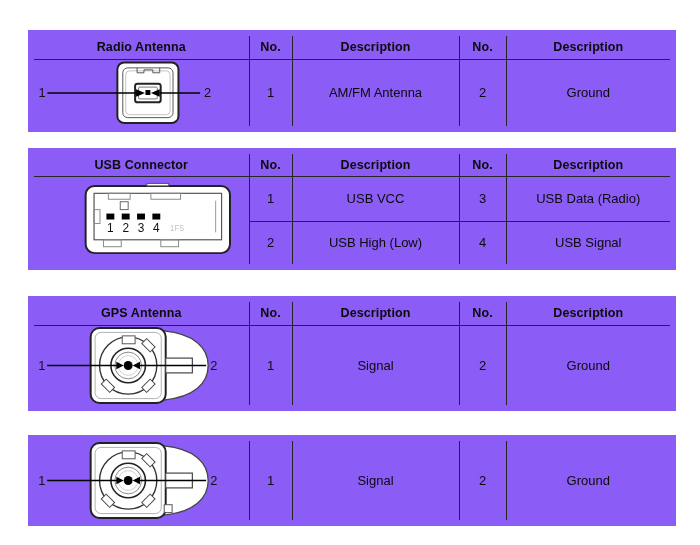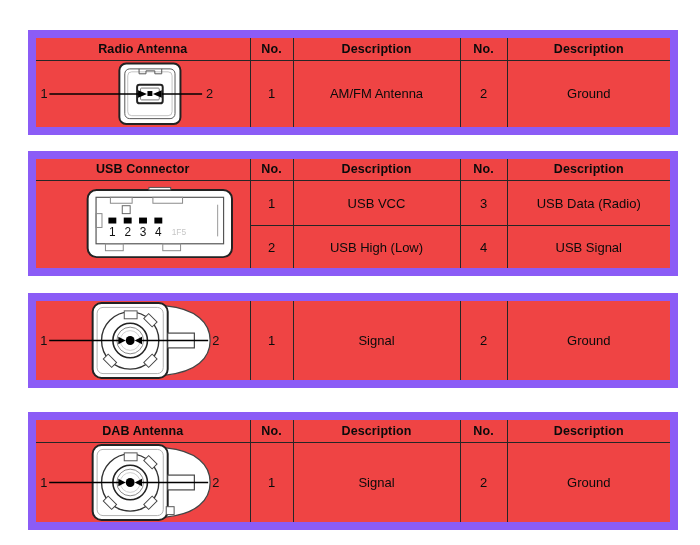--- a/index.html
+++ b/index.html
@@ -5,38 +5,38 @@
   html,body { margin:0; padding:0; background:#ffffff; }
   body {
     width:700px; height:545px; overflow:hidden;
     font-family:"Liberation Sans","DejaVu Sans",sans-serif;
     color:#0b0b0b;
   }
   .page { padding:30px 27px 0 28px; }
 
   table.ctable {
     border-collapse:collapse; table-layout:fixed;
-    width:644px; border:8px solid #8b5cf6;
-    background:#ef4444;
+    width:644px; border:6px solid #8b5cf6;
+    background:#8b5cf6;
   }
   .ctable th, .ctable td {
     border:1px solid #262626;
     text-align:center; vertical-align:middle;
     padding:0; overflow:hidden;
   }
   .ctable th { font-size:12.5px; font-weight:bold; letter-spacing:0.1px; }
   .ctable td { font-size:13px; }
   tr.hdr   { height:26px; }
   tr.r67   { height:67px; }
   tr.r43   { height:43px; }
   tr.r44   { height:44px; }
   tr.r80   { height:80px; }
 
   .mb16 { margin-bottom:16px; }
-  .mb17 { margin-bottom:17px; }
+  .mb17 { margin-bottom:26px; }
   .mb24 { margin-bottom:24px; }
 
   td.diagram-cell { padding:0; }
   td.diagram-cell svg { display:block; margin:0 auto; }
 
   svg text.dlabel  { font-family:"Liberation Sans","DejaVu Sans",sans-serif; font-size:13px; fill:#111; }
   svg text.dpin    { font-family:"Liberation Sans","DejaVu Sans",sans-serif; font-size:12px; fill:#111; }
   svg text.dmark   { font-family:"Liberation Sans","DejaVu Sans",sans-serif; font-size:8.5px; fill:#c6c6c6; }
 </style>
 </head>
@@ -142,20 +142,27 @@
 
   <table class="ctable mb24">
     <colgroup>
         <col style="width:218px">
         <col style="width:43px">
         <col style="width:167px">
         <col style="width:47px">
         <col style="width:167px">
       </colgroup>
     <tbody>
+        <tr class="hdr">
+      <th>GPS Antenna</th>
+      <th>No.</th>
+      <th>Description</th>
+      <th>No.</th>
+      <th>Description</th>
+    </tr>
     <tr class="r80">
       <td class="diagram-cell">
         <svg width="216" height="79" viewBox="0 0 218 80">
           <path d="M131,5 C162,8 176,22 176,40 C176,58 162,72 131,75" fill="#fff" stroke="#444" stroke-width="1.3"></path>
           <rect x="57" y="2" width="76" height="76" rx="9" fill="#fff" stroke="#222" stroke-width="2"></rect>
           <rect x="61.5" y="6.5" width="67" height="67" rx="6" fill="none" stroke="#b0b0b0" stroke-width="1"></rect>
           <circle cx="95" cy="40" r="29" fill="#fff" stroke="#333" stroke-width="1.4"></circle>
           <rect x="-6" y="-3.5" width="12" height="7" fill="#fff" stroke="#444" stroke-width="1" transform="translate(115.5,60.5) rotate(-45)"></rect>
           <rect x="-6" y="-3.5" width="12" height="7" fill="#fff" stroke="#444" stroke-width="1" transform="translate(74.5,60.5) rotate(45)"></rect>
           <rect x="-6" y="-3.5" width="12" height="7" fill="#fff" stroke="#444" stroke-width="1" transform="translate(115.5,19.5) rotate(45)"></rect>
@@ -183,27 +190,20 @@
 
   <table class="ctable">
     <colgroup>
         <col style="width:218px">
         <col style="width:43px">
         <col style="width:167px">
         <col style="width:47px">
         <col style="width:167px">
       </colgroup>
     <tbody>
-        <tr class="hdr">
-      <th>DAB Antenna</th>
-      <th>No.</th>
-      <th>Description</th>
-      <th>No.</th>
-      <th>Description</th>
-    </tr>
     <tr class="r80">
       <td class="diagram-cell">
         <svg width="216" height="79" viewBox="0 0 218 80">
           <path d="M131,5 C162,8 176,22 176,40 C176,58 162,72 131,75" fill="#fff" stroke="#444" stroke-width="1.3"></path>
           <rect x="57" y="2" width="76" height="76" rx="9" fill="#fff" stroke="#222" stroke-width="2"></rect>
           <rect x="61.5" y="6.5" width="67" height="67" rx="6" fill="none" stroke="#b0b0b0" stroke-width="1"></rect>
           <circle cx="95" cy="40" r="29" fill="#fff" stroke="#333" stroke-width="1.4"></circle>
           <rect x="-6" y="-3.5" width="12" height="7" fill="#fff" stroke="#444" stroke-width="1" transform="translate(115.5,60.5) rotate(-45)"></rect>
           <rect x="-6" y="-3.5" width="12" height="7" fill="#fff" stroke="#444" stroke-width="1" transform="translate(74.5,60.5) rotate(45)"></rect>
           <rect x="-6" y="-3.5" width="12" height="7" fill="#fff" stroke="#444" stroke-width="1" transform="translate(115.5,19.5) rotate(45)"></rect>

